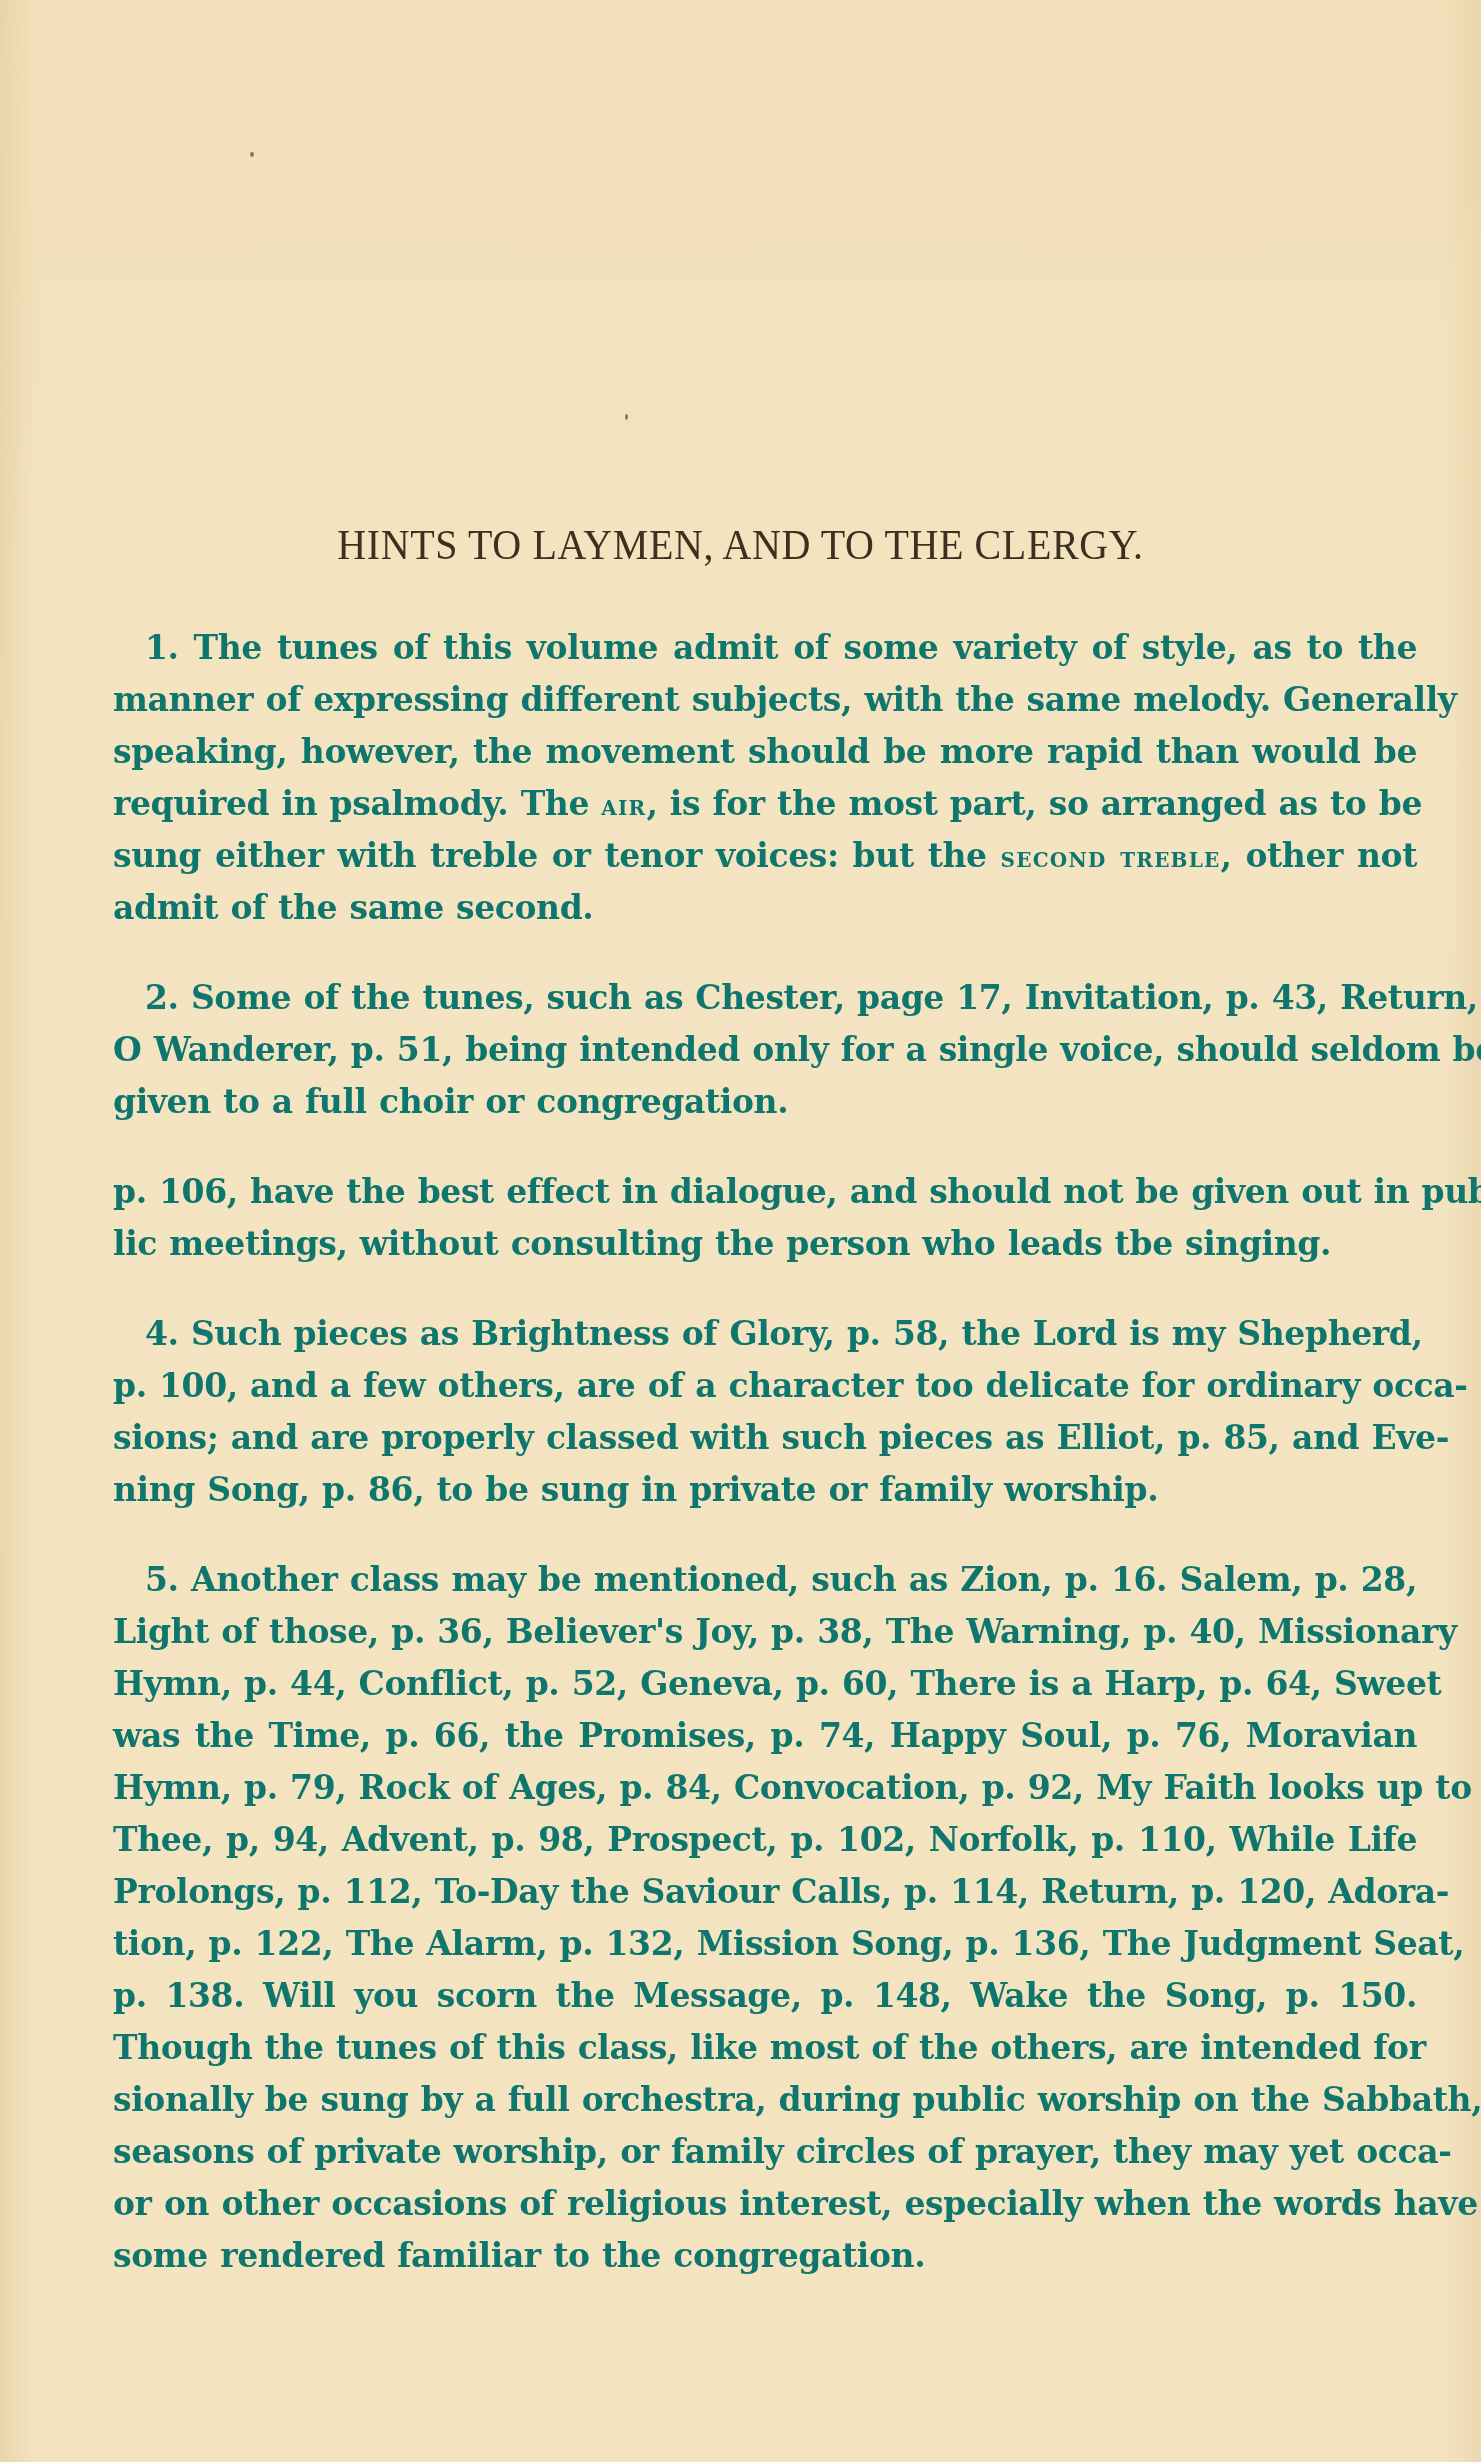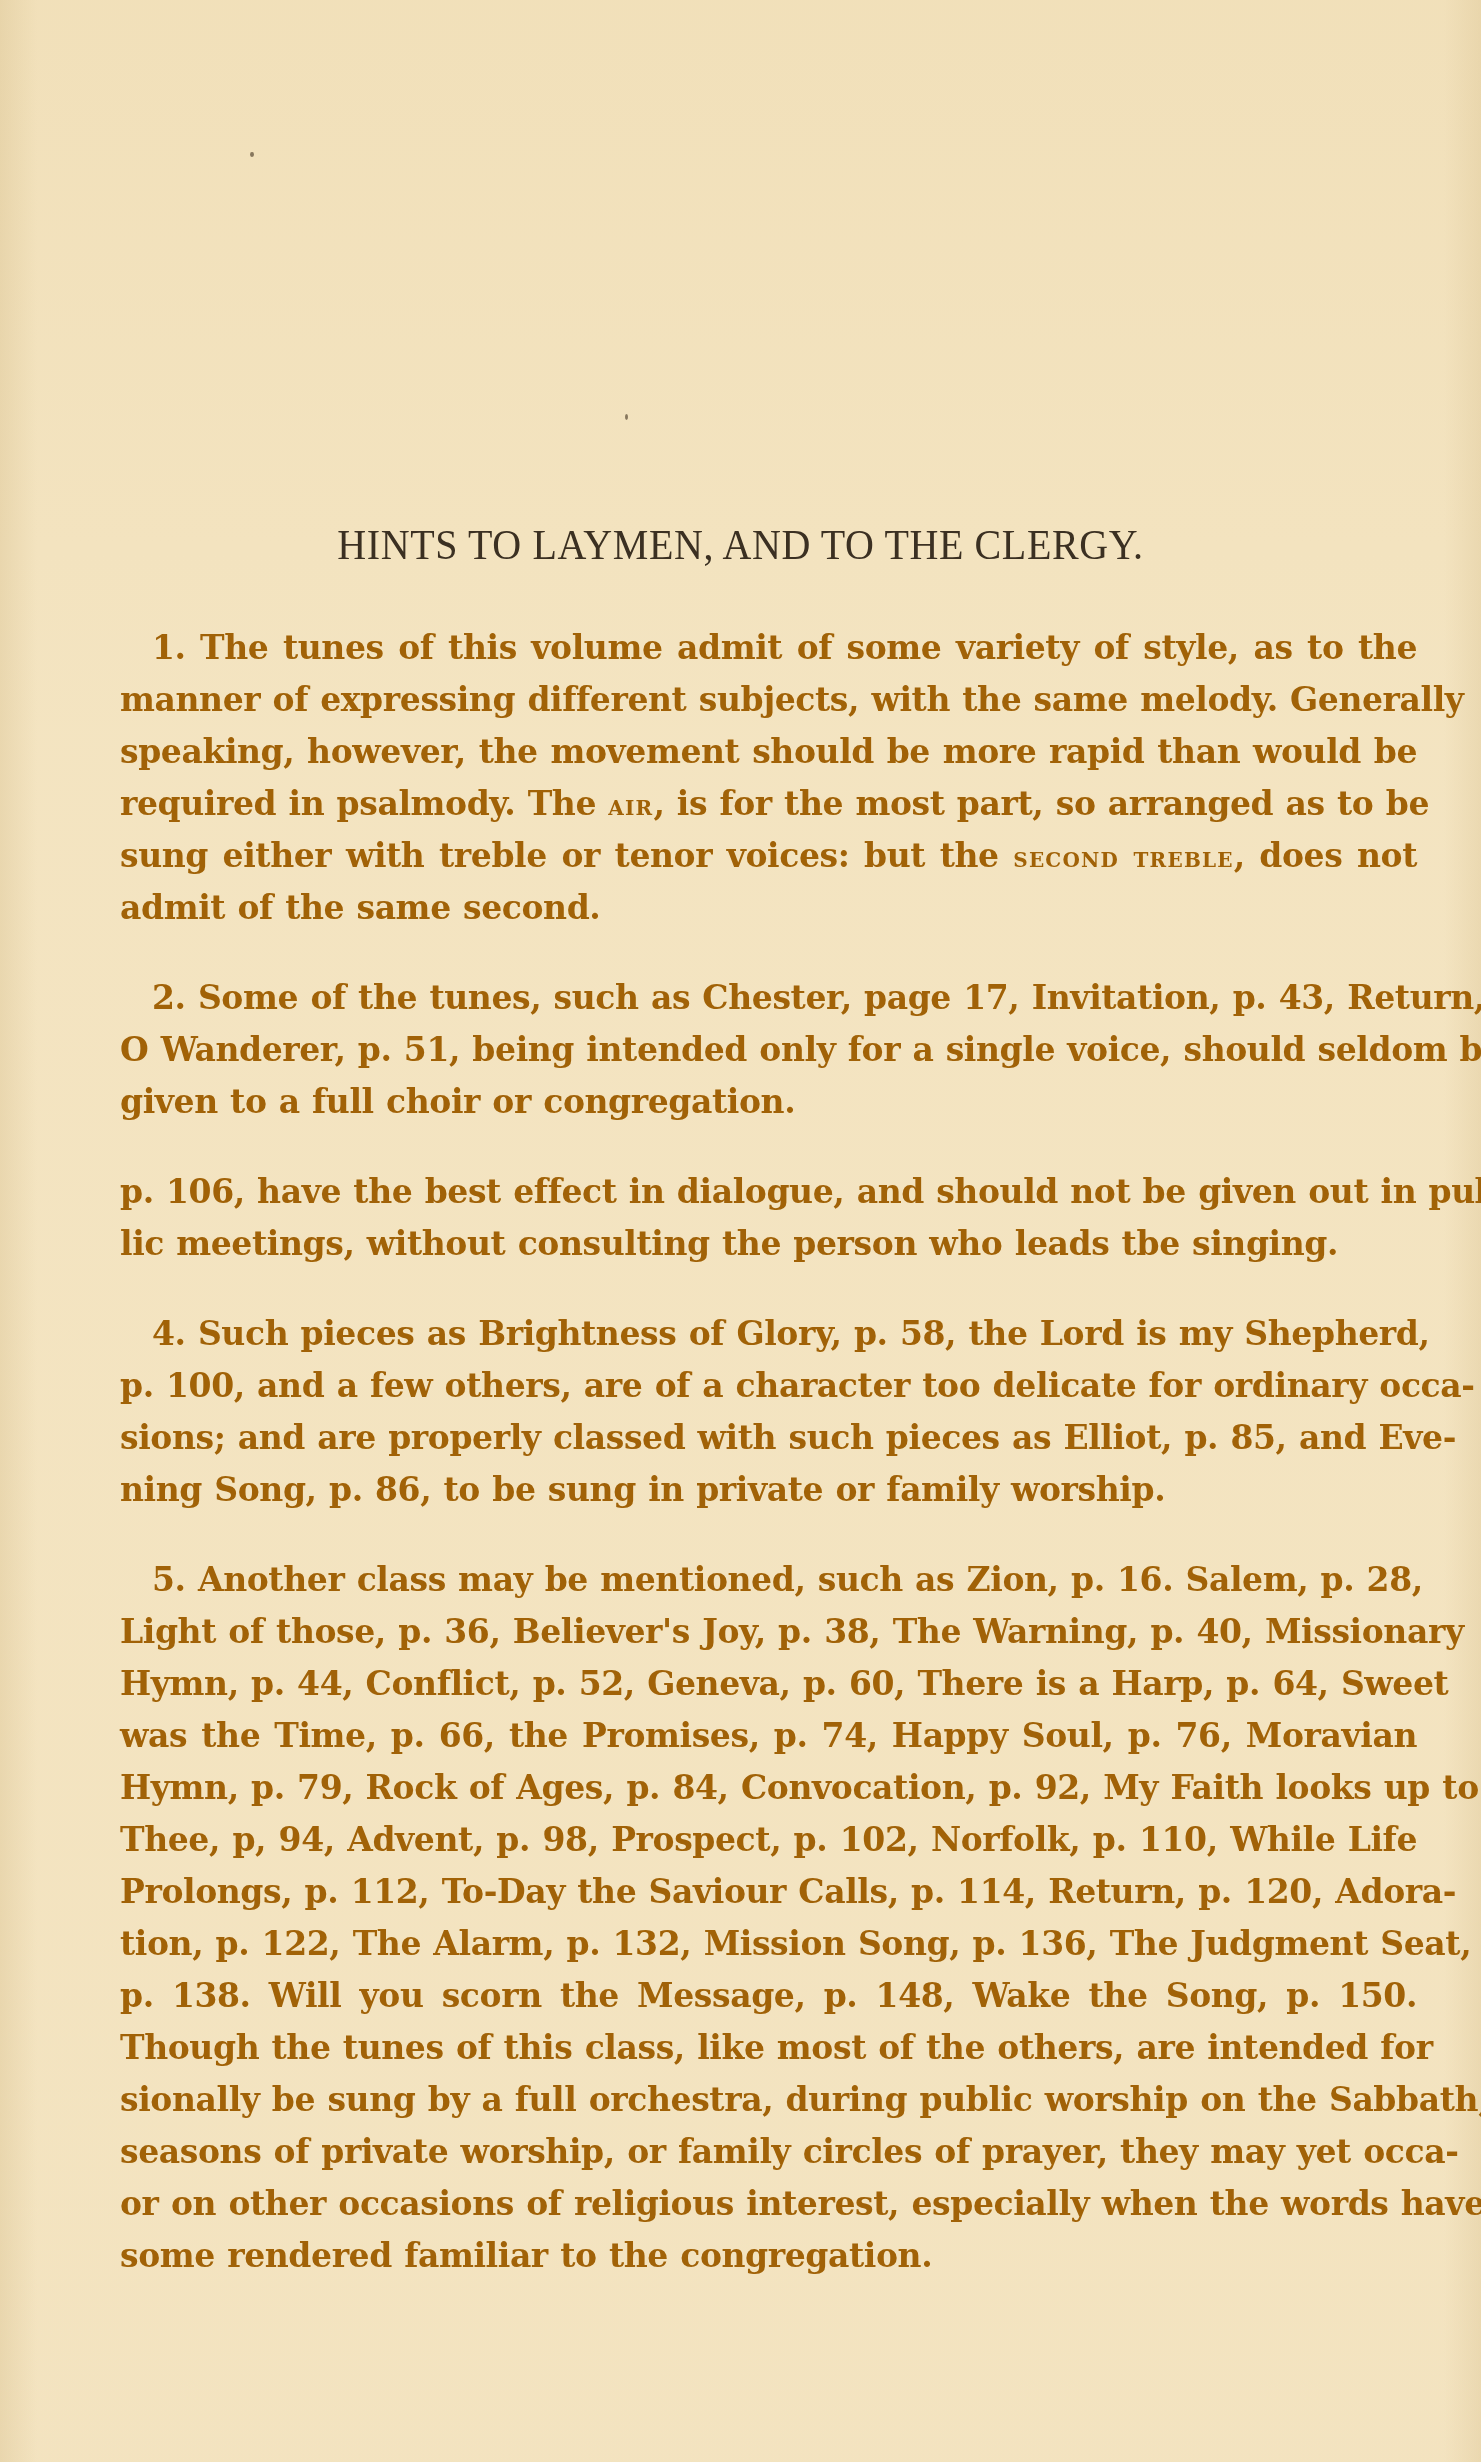--- a/index.html
+++ b/index.html
@@ -48,28 +48,27 @@
     .para {
       margin: 0 0 38px 0;
     }
     .line {
       display: block;
       height: 52px;
       line-height: 52px;
       font-size: 33px;
       font-family: "DejaVu Serif", "Liberation Serif", serif;
       font-weight: bold;
-      color: #a16207;
+      color: #0f766e;
       text-align: justify;
       text-align-last: justify;
       white-space: nowrap;
       overflow: visible;
       letter-spacing: -0.4px;
       word-spacing: 1.2px;
-      margin-left: 7px;
     }
     .line.first {
       padding-left: 32px;
     }
     .line.last {
       text-align-last: left;
     }
     .line > span.seg {
       display: inline;
     }
@@ -95,21 +94,21 @@
   <span class="speck" style="left:625px; top:414px; width:3px; height:6.1px;"></span>
 
   <h1 class="title">HINTS TO LAYMEN, AND TO THE CLERGY.</h1>
 
   <div class="body-text" id="body-text">
       <div class="para">
         <span class="line first"><span class="seg">1. The tunes of this volume admit of some variety of style, as to the</span></span>
         <span class="line"><span class="seg">manner of expressing different subjects, with the same melody. Generally</span></span>
         <span class="line"><span class="seg">speaking, however, the movement should be more rapid than would be</span></span>
         <span class="line"><span class="seg">required in psalmody. The </span><span class="seg sc">air</span><span class="seg">, is for the most part, so arranged as to be</span></span>
-        <span class="line"><span class="seg">sung either with treble or tenor voices: but the </span><span class="seg sc">second treble</span><span class="seg">, does not</span></span>
+        <span class="line"><span class="seg">sung either with treble or tenor voices: but the </span><span class="seg sc">second treble</span><span class="seg">, other not</span></span>
         <span class="line last"><span class="seg">admit of the same second.</span></span>
       </div>
       <div class="para">
         <span class="line first"><span class="seg">2. Some of the tunes, such as Chester, page 17, Invitation, p. 43, Return,</span></span>
         <span class="line"><span class="seg">O Wanderer, p. 51, being intended only for a single voice, should seldom be</span></span>
         <span class="line last"><span class="seg">given to a full choir or congregation.</span></span>
       </div>
       <div class="para">
         <span class="line"><span class="seg">p. 106, have the best effect in dialogue, and should not be given out in pub-</span></span>
         <span class="line last"><span class="seg">lic meetings, without consulting the person who leads tbe singing.</span></span>

